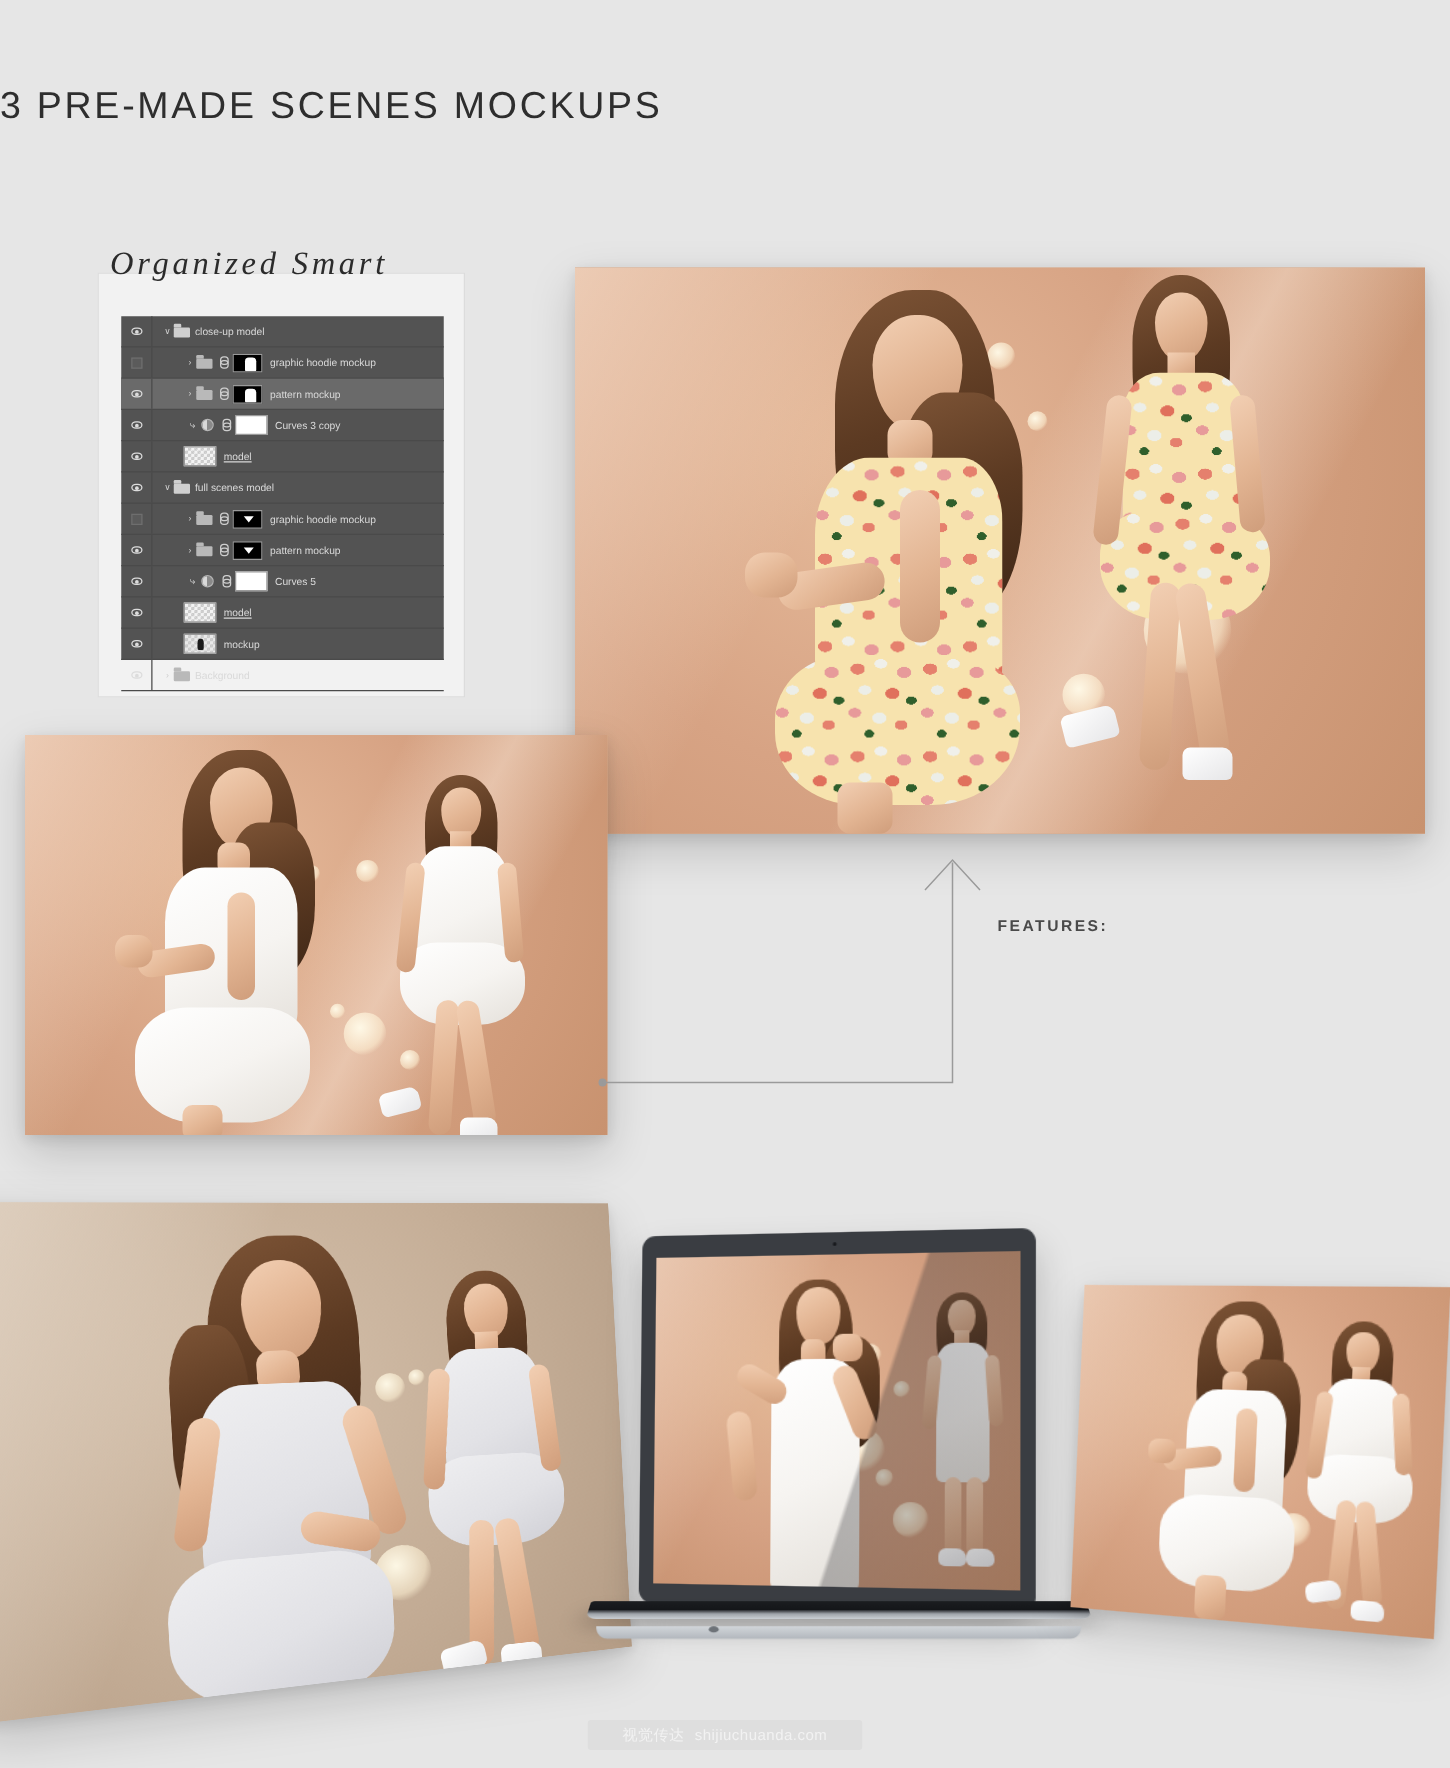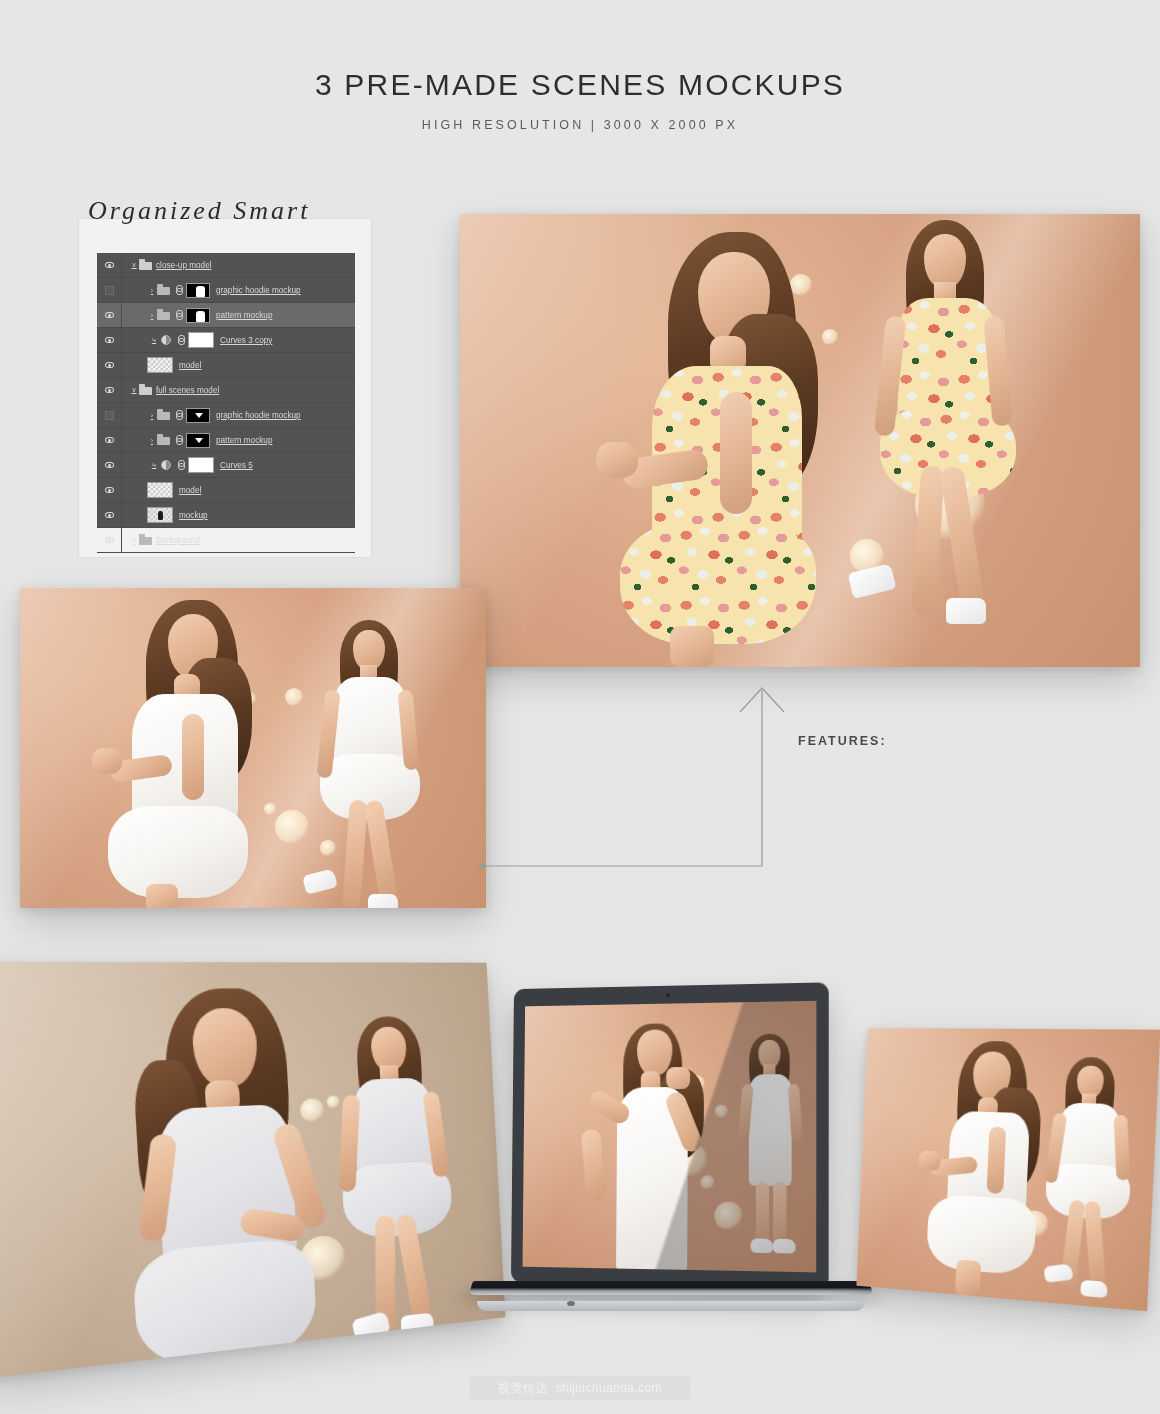--- a/index.html
+++ b/index.html
@@ -5,21 +5,21 @@
   * { box-sizing: border-box; margin: 0; padding: 0; }
   body {
     width: 1160px; height: 1414px;
     background: #e6e6e6;
     font-family: "Liberation Sans", sans-serif;
     position: relative;
     overflow: hidden;
   }
 
   
-  .hdr { position:absolute; top:0; left:0; width:1160px; text-align:center; }
+  .hdr { position:absolute; top:0; left:0; width:1160px; }
   .hdr-title {
     margin-top: 68px;
     font-size: 30px;
     letter-spacing: 2.2px;
     font-weight: 400;
     color: #2e2e2e;
     font-family: "Liberation Sans", sans-serif;
   }
   .hdr-sub {
     margin-top: 16px;
@@ -66,21 +66,21 @@
     background-size: 58px 70px; }
   .shoe { position:absolute; background: linear-gradient(150deg,#ffffff,#e6e6e8); border-radius:6px 8px 5px 5px; }
 
   
   #layers-card { position:absolute; left:78px; top:218px; width:294px; height:340px;
     background:#f2f2f2; border:1px solid #dcdcdc; }
   #layers-script { position:absolute; left:88px; top:196px; width:300px; height:44px;
     font-family:"Liberation Serif", serif; font-style:italic; font-size:26px;
     color:#2b2b2b; letter-spacing:3px; white-space:nowrap; }
   #layers-panel { position:absolute; left:97px; top:253px; width:258px; height:275px;
-    background:#535353; font-size:8.2px; color:#d9d9d9;text-decoration:underline; }
+    background:#535353; font-size:8.2px; color:#d9d9d9; }
   .lrow { position:relative; height:25px; display:flex; align-items:center;
     border-bottom:1px solid #4a4a4a; }
   .lrow.sel { background:#6a6a6a; }
   .lrow .eye { width:24px; display:flex; justify-content:center; align-items:center; flex:none; }
   .eyeglyph { width:9px; height:6px; border:1.1px solid #dcdcdc; border-radius:50% / 60%; position:relative; }
   .eyeglyph::after { content:''; position:absolute; left:2.6px; top:1.2px; width:3px; height:3px;
     border-radius:50%; background:#dcdcdc; }
   .eyeoff { width:9px; height:9px; border:1px solid #6e6e6e; background:#5b5b5b; }
   .lrow .sep { position:absolute; left:24px; top:0; bottom:0; width:1px; background:#4a4a4a; }
   .ind { flex:none; }
@@ -138,21 +138,20 @@
   #watermark span { color:#f2f2f2; font-size:12px; letter-spacing:.4px; }
 
   
   #laptop { position:absolute; left:505px; top:985px; width:330px; height:360px; }
 </style>
 </head>
 <body>
 
 <div class="hdr">
   <div class="hdr-title">3 PRE-MADE SCENES MOCKUPS</div>
-  <div class="hdr-sub">HIGH RESOLUTION | 3000 X 2000 PX</div>
 </div>
 
 <div id="layers-card"></div>
 <div id="layers-script">Organized Smart</div>
 <div id="layers-panel">
     <div class="lrow">
       <div class="eye">
         <div class="eyeglyph"></div>
       </div>
       <div class="sep"></div>

